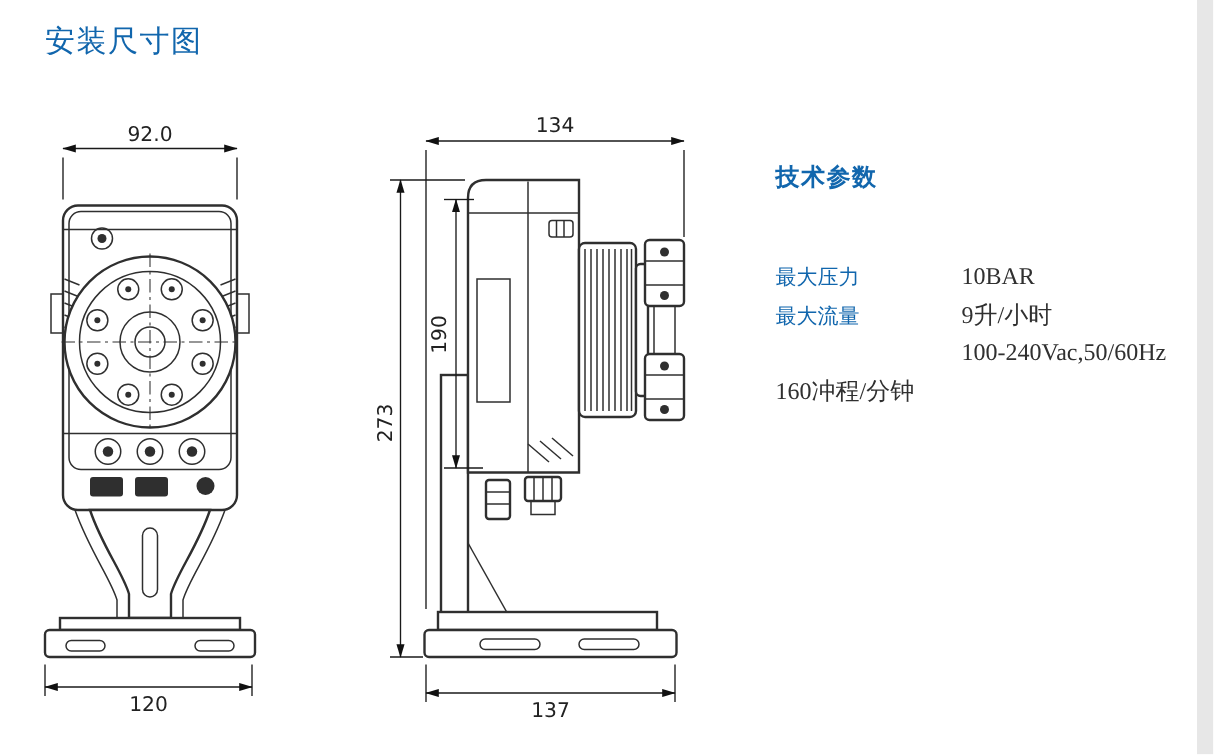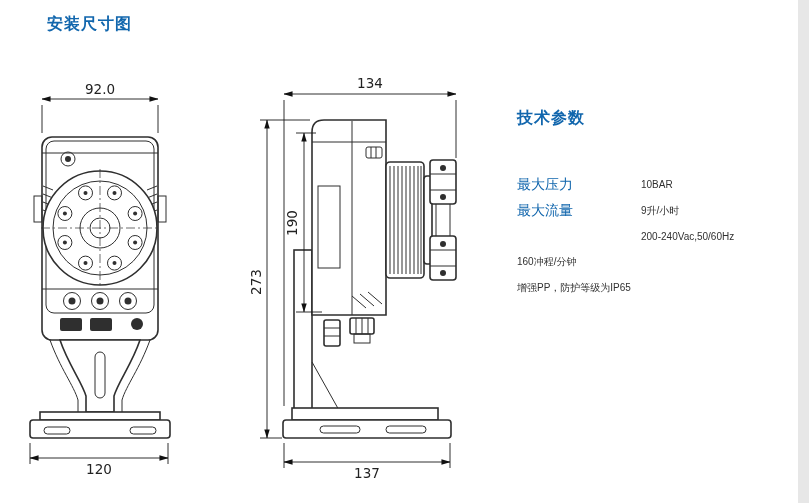--- a/index.html
+++ b/index.html
@@ -5,42 +5,41 @@
   html,body{margin:0;padding:0;background:#fff;}
   #page{
     position:relative;
     width:809px;height:503px;
     background:#ffffff;
     overflow:hidden;
     font-family:"Liberation Sans","DejaVu Sans",sans-serif;
   }
   .page-title{
     position:absolute;left:30px;top:14px;
-    font-size:16px;font-weight:bold;color:#1166ad;
+    font-size:20px;font-weight:normal;color:#1166ad;
     letter-spacing:1px;
-    margin-left:17px;
   }
   .edge-strip{
     position:absolute;right:0;top:0;width:11px;height:503px;
     background:#e7e7e7;
   }
   #drawing-svg{position:absolute;left:0;top:0;}
   .specs-panel{position:absolute;left:470px;top:108px;width:310px;margin-left:47px;}
   .specs-title{
     font-size:16px;font-weight:bold;color:#1166ad;margin:0 0 0 0;
     letter-spacing:1px;
   }
   .specs-rows{position:absolute;left:0;top:64px;width:320px;}
   .spec-row{display:flex;height:25.7px;align-items:center;}
   .spec-label{
     width:124px;flex:0 0 124px;
     font-size:14px;color:#1166ad;font-weight:500;font-family:Liberation Mono, monospace;
   }
   .spec-value{
-    font-size:10px;color:#303030;
+    font-size:16px;color:#303030;font-family:Liberation Serif, serif;
   }
   
   .part{fill:#ffffff;stroke:#2f2f2f;stroke-width:1.6;}
   .part-thin{fill:none;stroke:#2f2f2f;stroke-width:1;}
   .part-dark{fill:#2f2f2f;stroke:none;}
   .dimline{stroke:#1a1a1a;stroke-width:0.9;fill:none;}
   .dimtext{font-family:"DejaVu Sans","Liberation Sans",sans-serif;font-size:13.5px;fill:#222;}
   .center-line{stroke:#2f2f2f;stroke-width:0.7;stroke-dasharray:9 3 2 3;fill:none;}
 </style>
 </head>
@@ -239,24 +238,23 @@
       <div class="spec-row">
         <span class="spec-label">最大压力</span>
         <span class="spec-value">10BAR</span>
       </div>
       <div class="spec-row">
         <span class="spec-label">最大流量</span>
         <span class="spec-value">9升/小时</span>
       </div>
       <div class="spec-row">
         <span class="spec-label"></span>
-        <span class="spec-value">200-240Vac,50/60Hz</span>
+        <span class="spec-value">100-240Vac,50/60Hz</span>
       </div>
       <div class="spec-row">
         <span class="spec-value">160冲程/分钟</span>
       </div>
       <div class="spec-row">
-        <span class="spec-value">增强PP，防护等级为IP65</span>
       </div>
     </div>
   </div>
 
 </div>
 
 </body></html>

